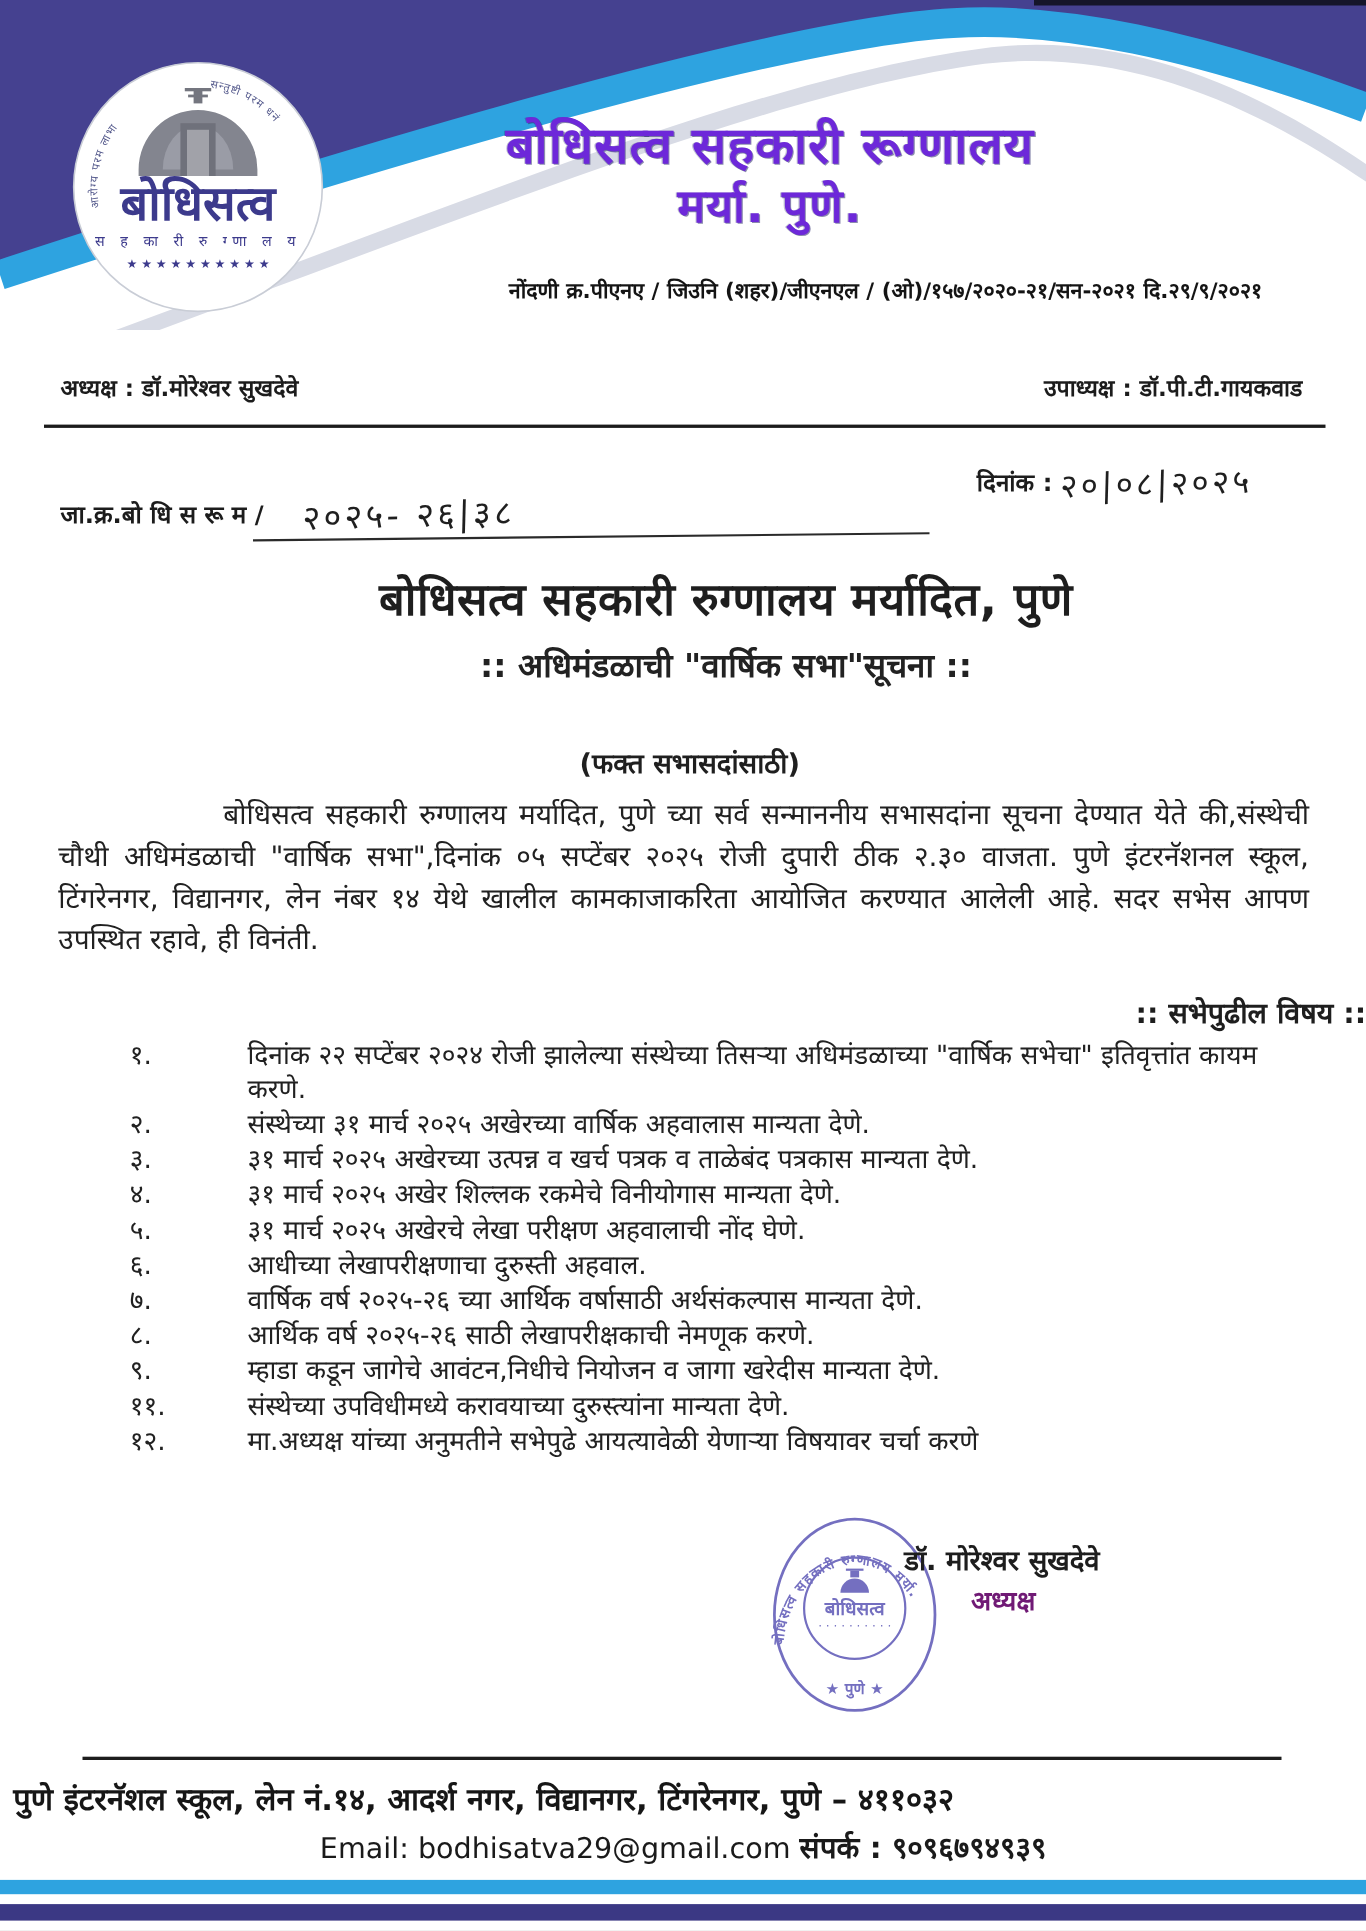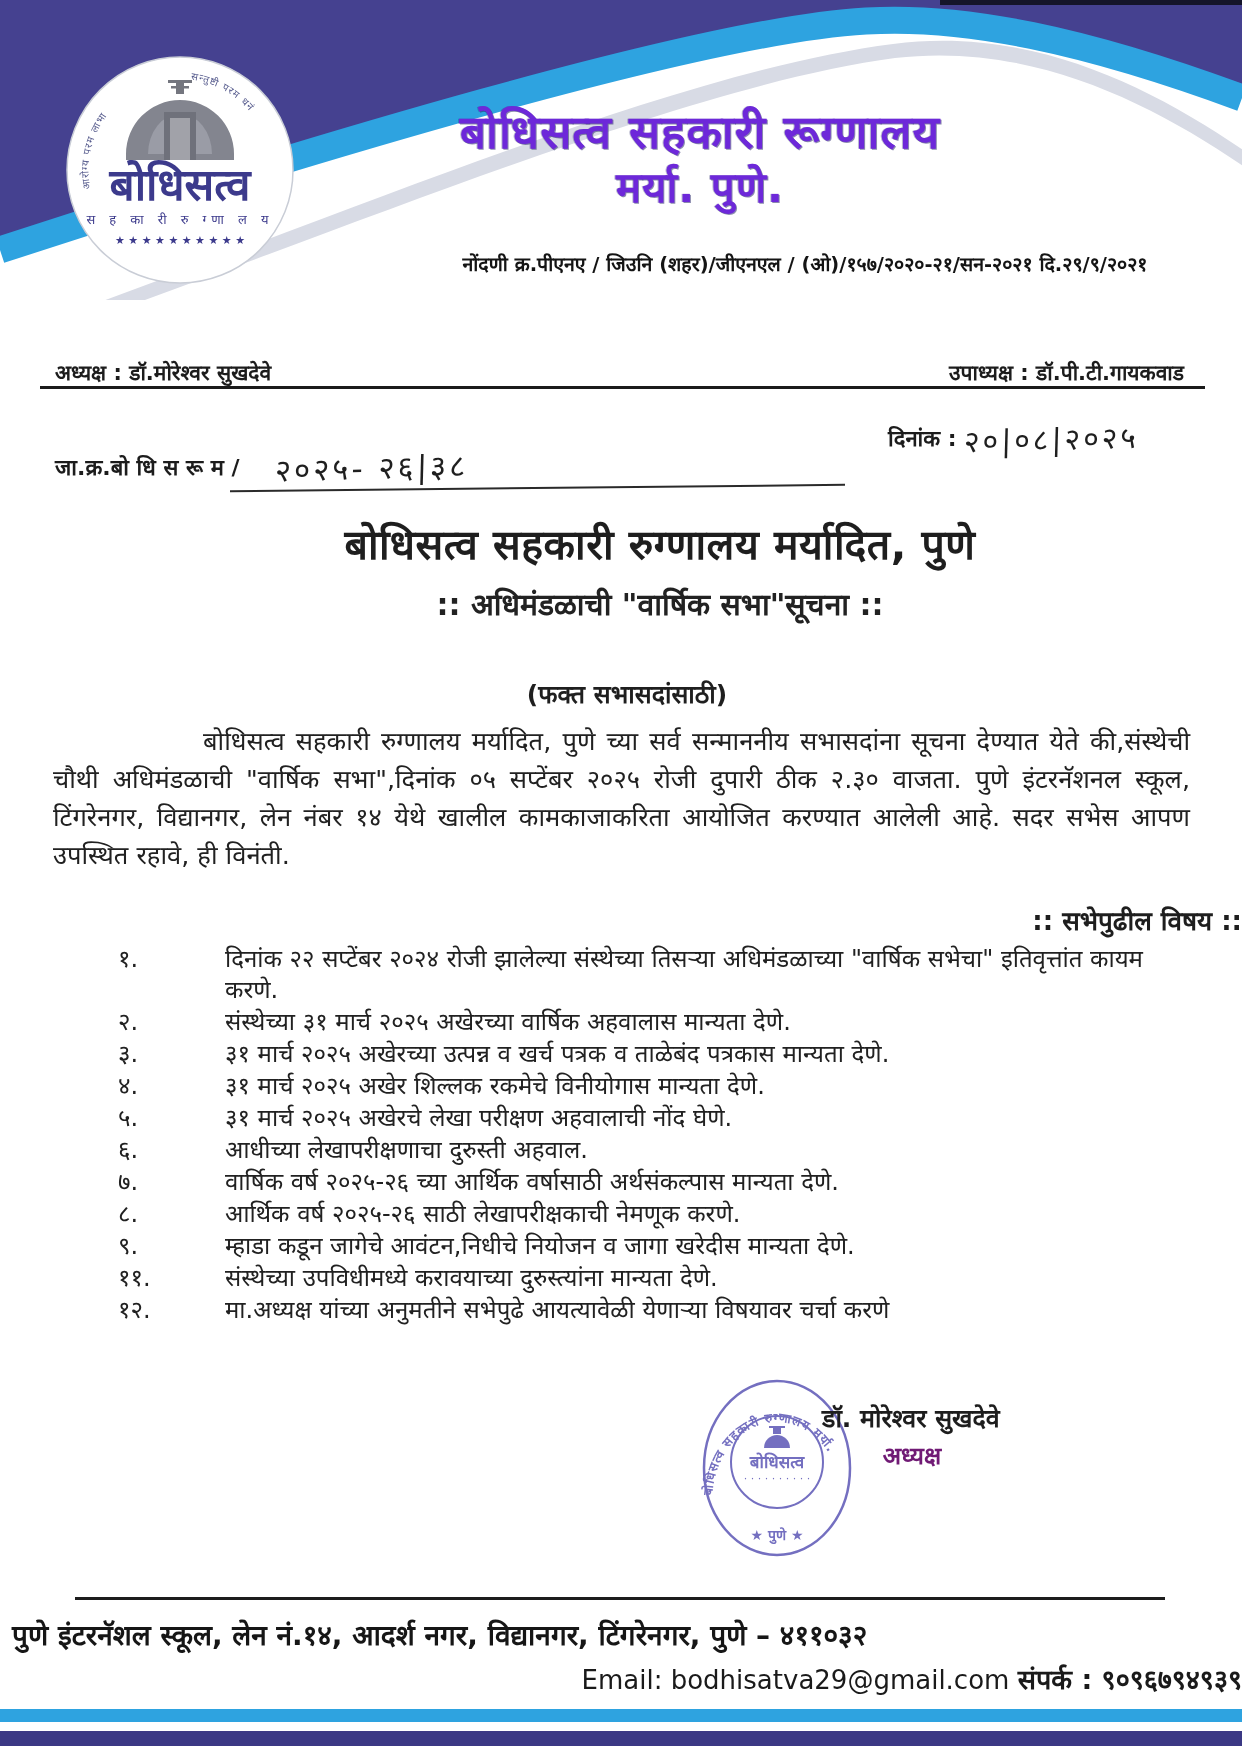--- a/index.html
+++ b/index.html
@@ -18,21 +18,21 @@
     text-shadow:1px 1px 0 rgba(43,43,107,.55), -1px 0 0 rgba(43,43,107,.3);
     letter-spacing:1px;
   }
   .org-title .line2{font-size:42px;}
   .reg-line{
     position:absolute;top:250px;left:390px;width:830px;text-align:center;
     font-size:19.5px;font-weight:700;color:#141414;
   }
   
   .officers{position:absolute;top:338px;left:55px;right:58px;display:flex;justify-content:space-between;
-    font-size:21px;font-weight:700;color:#1c1c1c;margin-top:20px;}
+    font-size:21px;font-weight:700;color:#1c1c1c;}
   .rule{position:absolute;top:386px;left:40px;width:1165px;height:3px;background:#1b1b1b;}
   
   .date-row{position:absolute;top:418px;left:888px;font-size:22px;font-weight:700;color:#1c1c1c;white-space:nowrap;}
   .handwrite{display:inline-block;font-weight:400;font-size:30px;letter-spacing:3px;color:#1f1f1f;
     transform:rotate(-1.5deg) skewX(-3deg);vertical-align:-4px;}
   .ref-row{position:absolute;top:446px;left:55px;font-size:22px;font-weight:700;color:#1c1c1c;white-space:nowrap;}
   .ref-row .handwrite{font-size:31px;margin-left:28px;}
   .ref-underline{position:absolute;top:487px;left:230px;width:615px;height:2px;background:#2a2a2a;transform:rotate(-0.6deg);}
   
   .doc-title{position:absolute;top:515px;left:60px;width:1200px;text-align:center;
@@ -51,21 +51,21 @@
   .agenda-num{flex:0 0 107px;}
   .agenda-text{flex:1;}
   
   .stamp{position:absolute;top:1376px;left:698px;opacity:.88;}
   .sig-name{position:absolute;top:1400px;left:822px;width:320px;font-size:25px;font-weight:700;color:#1d1d1d;}
   .sig-desig{position:absolute;top:1438px;left:822px;width:180px;text-align:center;font-size:24px;font-weight:700;color:#701a75;}
   
   .footer-rule{position:absolute;top:1597px;left:75px;width:1090px;height:3px;background:#1d1d1d;}
   .footer-address{position:absolute;top:1615px;left:12px;width:1230px;text-align:left;
     font-size:28px;font-weight:700;color:#161616;}
-  .footer-contact{position:absolute;top:1660px;left:0;width:1242px;text-align:right;font-size:26px;color:#1a1a1a;}
+  .footer-contact{position:absolute;top:1660px;left:0;width:1242px;text-align:center;font-size:26px;color:#1a1a1a;}
   .footer-contact .contact-bold{font-weight:700;font-size:27px;}
   .bar-lightblue{position:absolute;top:1709px;left:0;width:1242px;height:13px;background:#2ea3e0;}
   .bar-navy{position:absolute;top:1731px;left:0;width:1242px;height:15px;background:#3b3884;}
 </style>
 </head>
 <body>
 
 <div class="page">
 
   <svg class="header-svg" width="1242" height="300" viewBox="0 0 1242 300">

